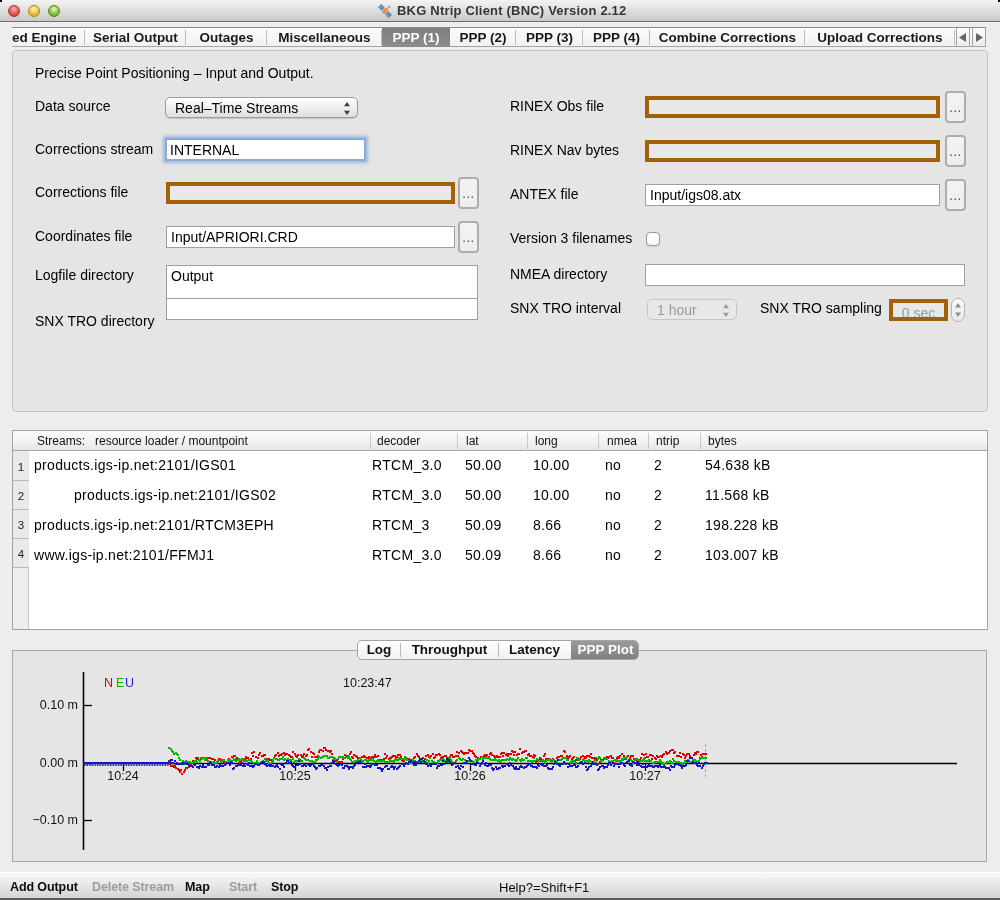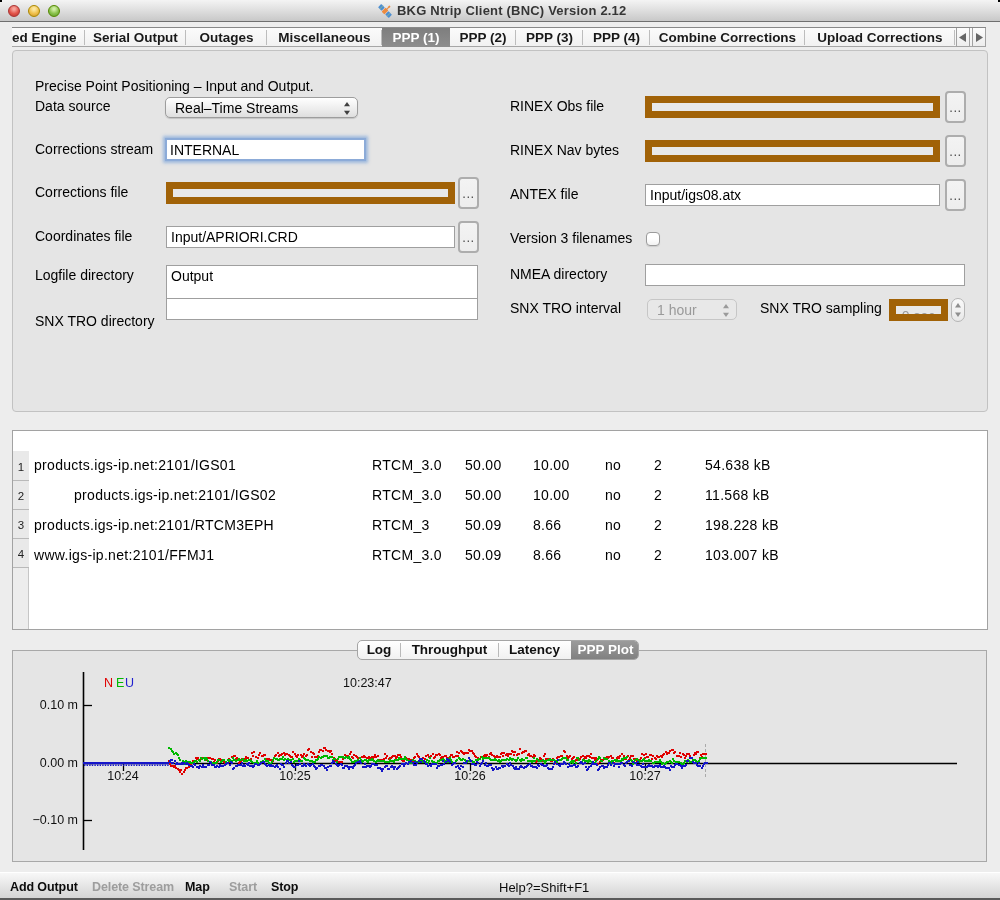--- a/index.html
+++ b/index.html
@@ -25,21 +25,21 @@
   text-align:center; line-height:19px; }
 .tab .div { position:absolute; right:0; top:2px; height:15px; width:1px; background:#bdbdbd; }
 .tab.sel { background:linear-gradient(#7e7e7e,#8d8d8d); color:#fff; }
 .arrbtn { position:absolute; top:0; width:14px; height:19px; border:1px solid #a2a2a2; border-top:none;
   background:linear-gradient(#fcfcfc,#ededed); text-align:center; }
 .arrbtn svg { margin-top:5px; }
 
 #pane { left:12px; top:50px; width:976px; height:362px; border:1px solid #c2c2c2; background:#e5e5e5; border-radius:4px; }
 .lbl { position:absolute; font-size:14px; color:#000; white-space:nowrap; }
 .inp { position:absolute; background:#fff; border:1px solid #9f9f9f; font-size:14px; padding:2px 4px; color:#000; white-space:nowrap; overflow:hidden; }
-.inp.dis { background:#e8e8e8; border:7px solid #a16207;text-align:center; }
+.inp.dis { background:#e8e8e8; border:4px solid #a16207;text-align:center; }
 .dots { position:absolute; width:21px; height:32px; border:2px solid #adadad; border-radius:4px;
   background:linear-gradient(#f3f3f3,#ededed); color:#4a4a4a; font-size:13px; text-align:center; line-height:29px; letter-spacing:0.5px;}
 .combo { position:absolute; height:21px; border:1px solid #9d9d9d; border-radius:5px;
   background:linear-gradient(#ffffff,#ececec 60%,#dedede); font-size:14px; color:#000;
   padding:2px 0 0 9px; box-shadow:0 1px 1px rgba(0,0,0,0.15); }
 .combo .arrows { position:absolute; right:6px; top:3px; }
 .combo.dis { background:#e8e8e8; color:#9a9a9a; border-color:#c6c6c6; box-shadow:none; }
 .checkbox { position:absolute; width:14px; height:14px; background:linear-gradient(#ffffff 45%,#f2f2f2); border:1.5px solid #9b9b9b; border-radius:4px; box-shadow:0 1px 1px rgba(0,0,0,0.1); }
 
 #tbl { left:12px; top:430px; width:976px; height:200px; border:1px solid #a2a2a2; background:#fff; }
@@ -97,21 +97,21 @@
   <div class="tab" style="left:793px;width:150px;">Upload Corrections<i class="div"></i></div>
   <div class="arrbtn" style="left:944px;"><svg width="8" height="9" viewBox="0 0 8 9">
         <path d="M7 0 L7 9 L0 4.5 Z" fill="#666"></path>
       </svg></div>
   <div class="arrbtn" style="left:960px;"><svg width="8" height="9" viewBox="0 0 8 9">
         <path d="M1 0 L1 9 L8 4.5 Z" fill="#666"></path>
       </svg></div>
 </div>
 
 <div id="pane" class="abs"></div>
-<div class="lbl" style="left:35px;top:78px;">Precise Point Positioning – Input and Output.</div>
+<div class="lbl" style="left:35px;top:65px;">Precise Point Positioning – Input and Output.</div>
 
 <div class="lbl" style="left:35px;top:98px;">Data source</div>
 <div class="combo" style="left:165px;top:97px;width:193px;">Real–Time Streams
   <span class="arrows" style="top:4px;"><svg width="8" height="13" viewBox="0 0 8 13">
         <path d="M4 0 L7 4.2 L1 4.2 Z" fill="#3f3f3f"></path>
         <path d="M4 13 L7 8.8 L1 8.8 Z" fill="#3f3f3f"></path>
       </svg></span>
 </div>
 
 <div class="lbl" style="left:35px;top:141px;">Corrections stream</div>
@@ -159,20 +159,35 @@
 <div class="lbl" style="left:760px;top:300px;">SNX TRO sampling</div>
 <div class="inp dis" style="left:889px;top:299px;width:59px;height:22px;color:#9a9a9a;">0 sec</div>
 <div class="abs" style="left:951px;top:298px;width:14px;height:24px;border:1px solid #b5b5b5;border-radius:7px;background:linear-gradient(#fafafa,#e8e8e8);">
   <svg width="12" height="22" viewBox="0 0 12 22" style="display:block;margin:0 auto;">
       <path d="M6 4 L9 8.5 L3 8.5 Z" fill="#8f8f8f"></path>
       <path d="M6 18 L9 13.5 L3 13.5 Z" fill="#8f8f8f"></path>
     </svg>
 </div>
 
 <div id="tbl" class="abs">
+  <div id="tbl-head">
+    <span style="left:24px;">Streams:&nbsp;&nbsp; resource loader / mountpoint</span>
+    <i style="left:357px;"></i>
+      <span style="left:364px;">decoder</span>
+    <i style="left:444px;"></i>
+      <span style="left:453px;">lat</span>
+    <i style="left:514px;"></i>
+      <span style="left:522px;">long</span>
+    <i style="left:585px;"></i>
+      <span style="left:594px;">nmea</span>
+    <i style="left:635px;"></i>
+      <span style="left:643px;">ntrip</span>
+    <i style="left:687px;"></i>
+      <span style="left:695px;">bytes</span>
+  </div>
   <div id="gutter">
     <div style="position:absolute;left:0;top:0;width:16px;height:116px;background:#e9e9e9;"></div>
     <div class="gnum" style="top:10px;">1</div>
       <div class="gsep" style="top:29px;"></div>
     <div class="gnum" style="top:39px;">2</div>
       <div class="gsep" style="top:58px;"></div>
     <div class="gnum" style="top:68px;">3</div>
       <div class="gsep" style="top:87px;"></div>
     <div class="gnum" style="top:97px;">4</div>
       <div class="gsep" style="top:116px;"></div>

